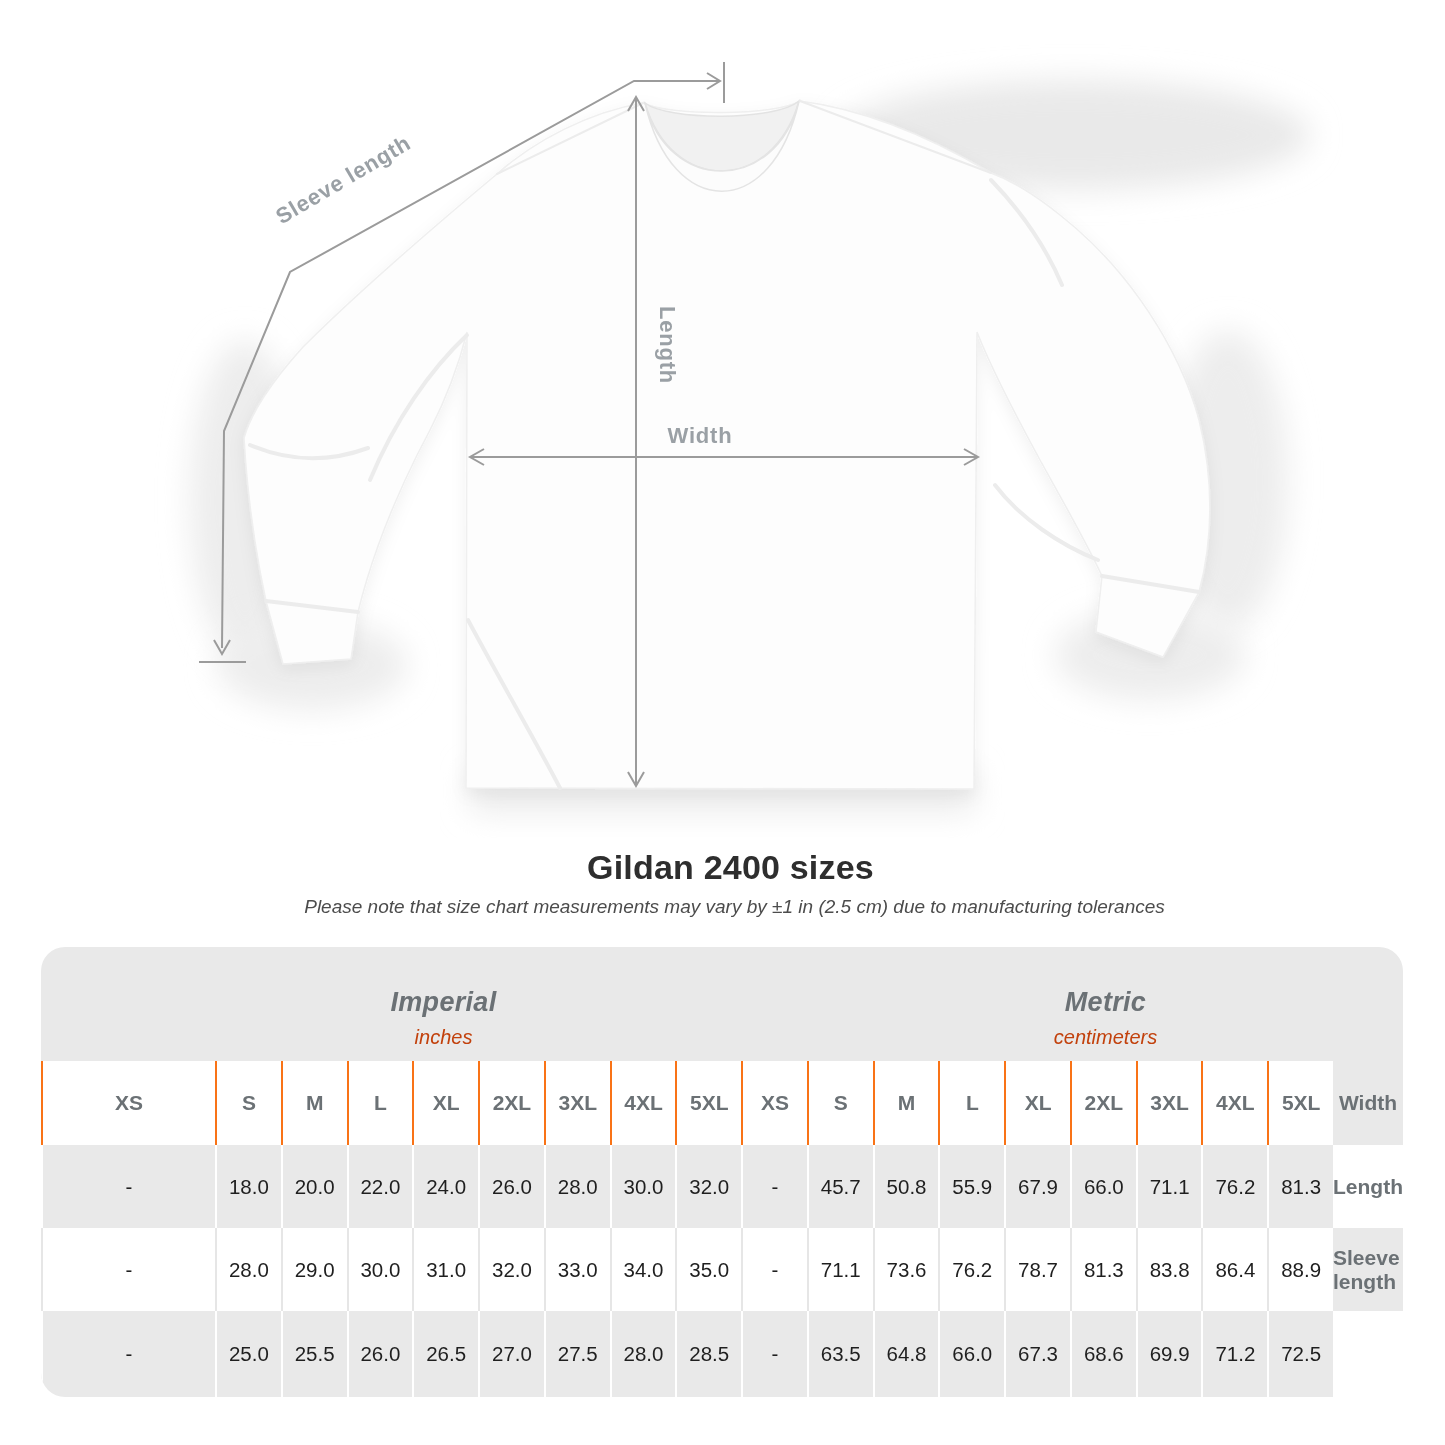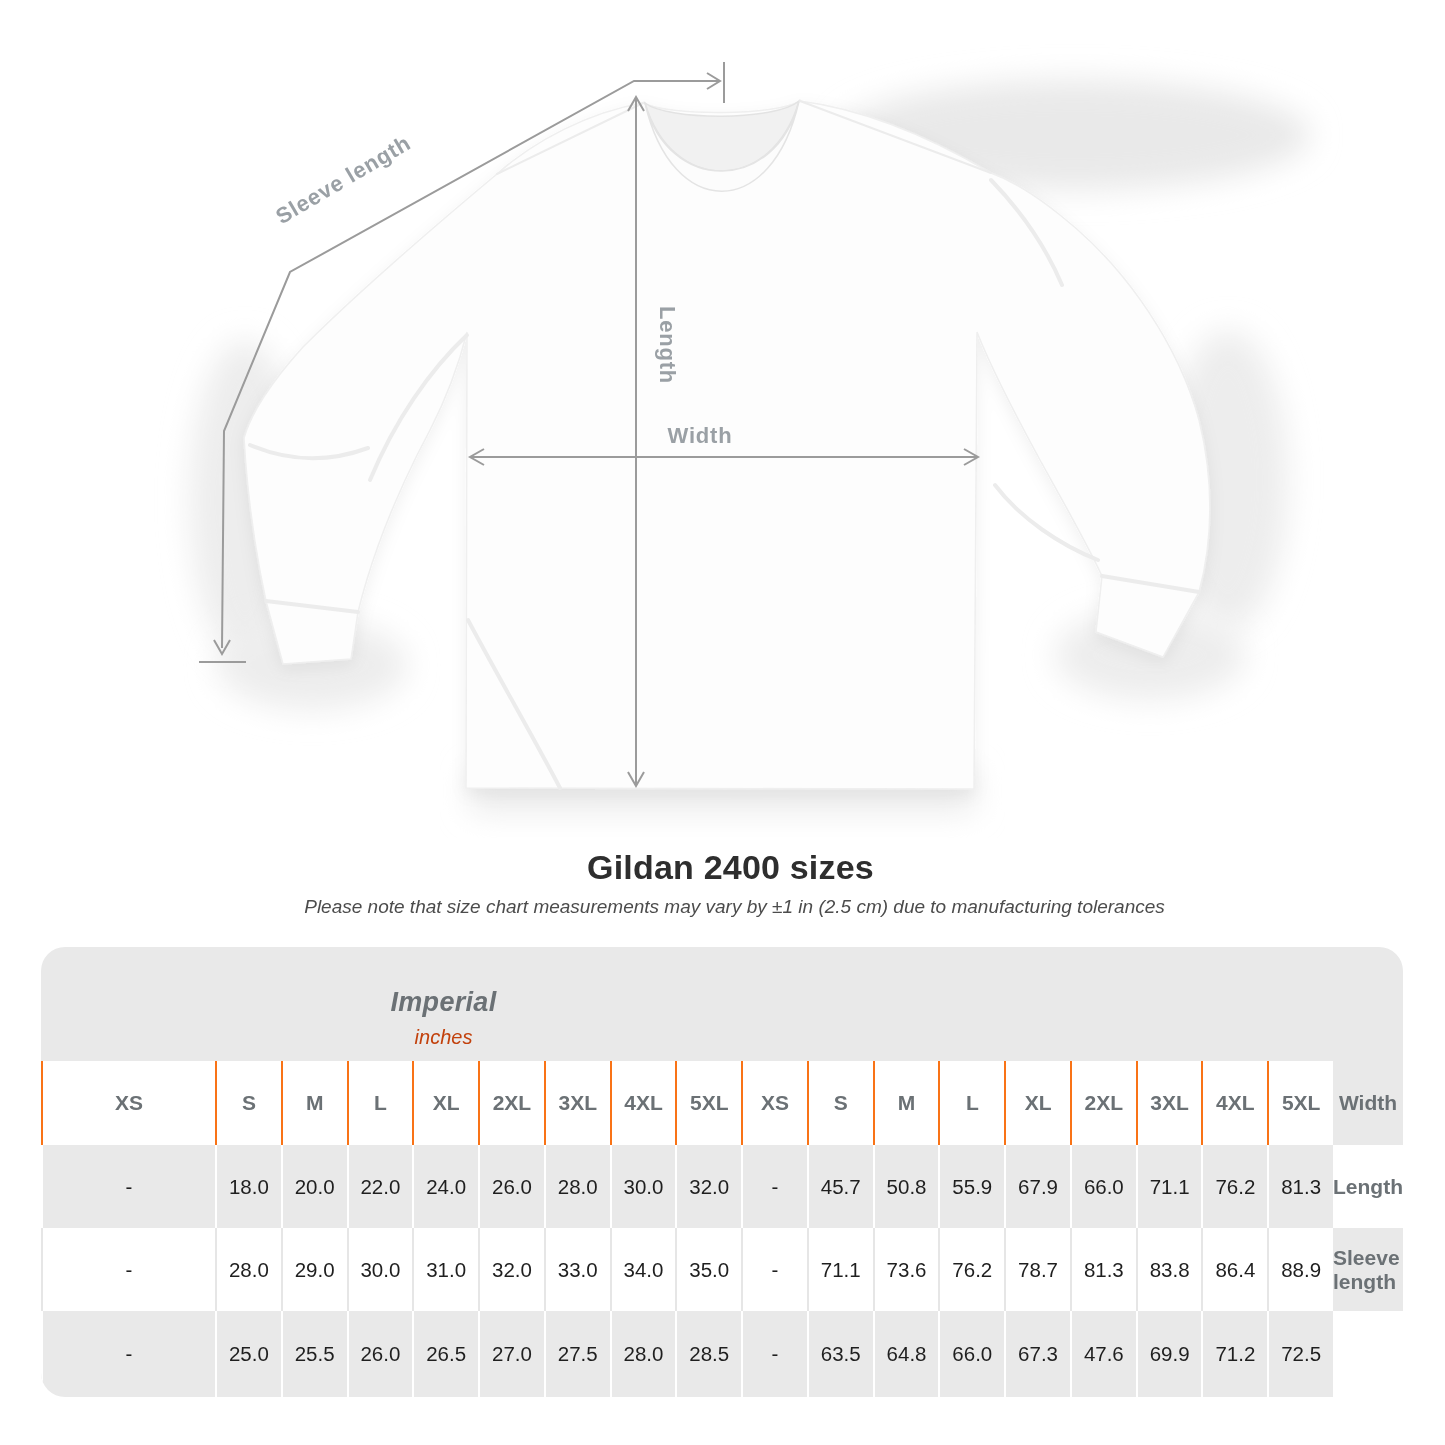--- a/index.html
+++ b/index.html
@@ -126,20 +126,24 @@
 </svg>
 
 <div class="page-title">Gildan 2400 sizes</div>
 <div class="page-subtitle">Please note that size chart measurements may vary by ±1 in (2.5 cm) due to manufacturing tolerances</div>
 
 <div class="table-wrap">
   <div class="group-row">
     <div class="group group-imperial">
       <div class="g-label">Imperial</div>
       <div class="g-sub">inches</div>
+    </div>
+    <div class="group group-metric">
+      <div class="g-label">Metric</div>
+      <div class="g-sub">centimeters</div>
     </div>
   </div>
   <div class="grid" id="grid">
       <div class="cell hdr sep">XS</div>
       <div class="cell hdr sep">S</div>
       <div class="cell hdr sep">M</div>
       <div class="cell hdr sep">L</div>
       <div class="cell hdr sep">XL</div>
       <div class="cell hdr sep">2XL</div>
       <div class="cell hdr sep">3XL</div>
@@ -200,18 +204,18 @@
       <div class="cell gray sep">26.5</div>
       <div class="cell gray sep">27.0</div>
       <div class="cell gray sep">27.5</div>
       <div class="cell gray sep">28.0</div>
       <div class="cell gray sep">28.5</div>
       <div class="cell gray sep">-</div>
       <div class="cell gray sep">63.5</div>
       <div class="cell gray sep">64.8</div>
       <div class="cell gray sep">66.0</div>
       <div class="cell gray sep">67.3</div>
-      <div class="cell gray sep">47.6</div>
+      <div class="cell gray sep">68.6</div>
       <div class="cell gray sep">69.9</div>
       <div class="cell gray sep">71.2</div>
       <div class="cell gray sep">72.5</div>
     </div>
 </div>
 
 </body></html>

